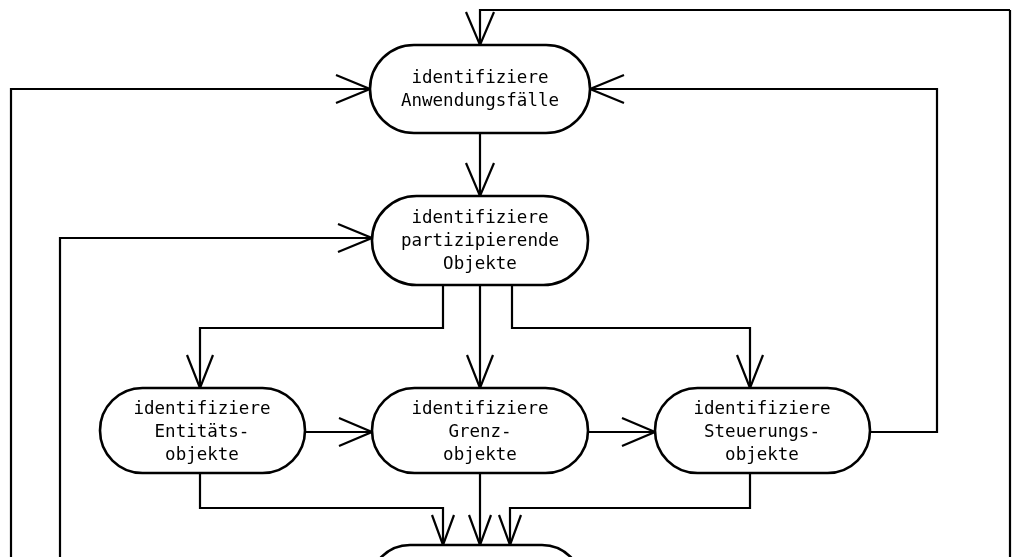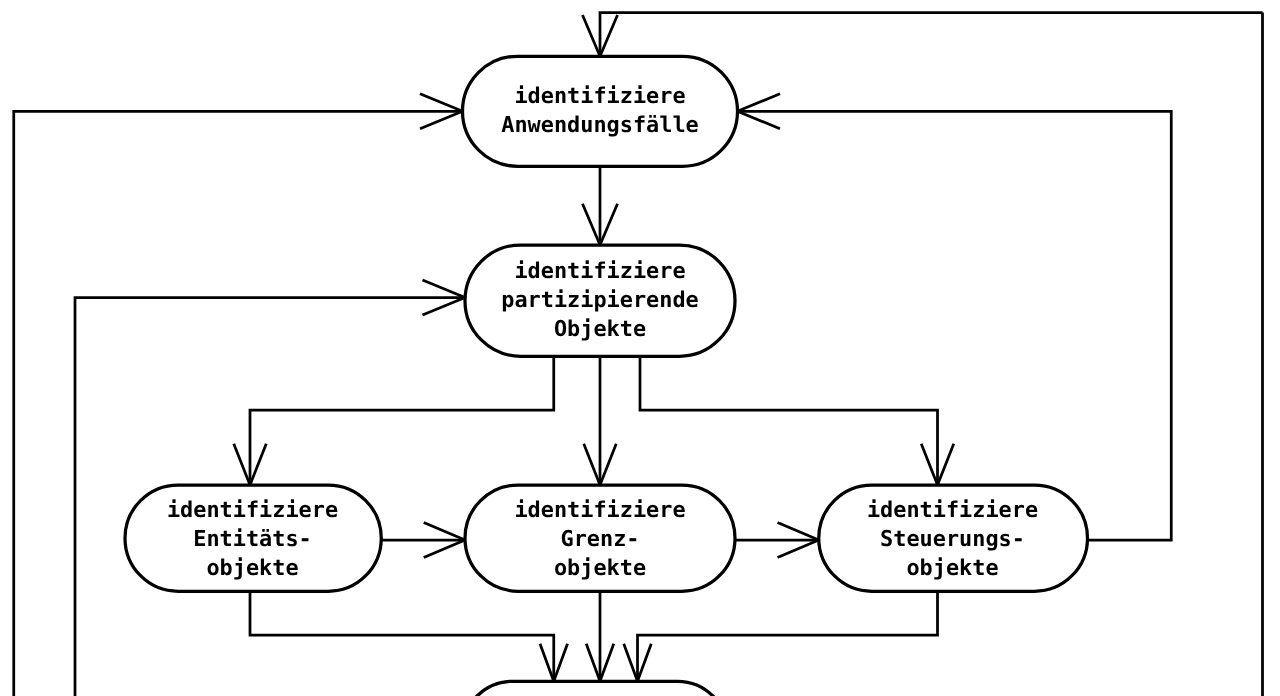--- a/index.html
+++ b/index.html
@@ -7,21 +7,20 @@
     margin: 0;
     padding: 0;
     background: #ffffff;
   }
   #canvas {
     position: relative;
     width: 1024px;
     height: 557px;
     background: #ffffff;
     overflow: hidden;
-    font-weight: bold;
   }
   #diagram-svg {
     position: absolute;
     left: 0;
     top: 0;
     width: 1024px;
     height: 557px;
   }
   .node-shape {
     fill: #ffffff;

